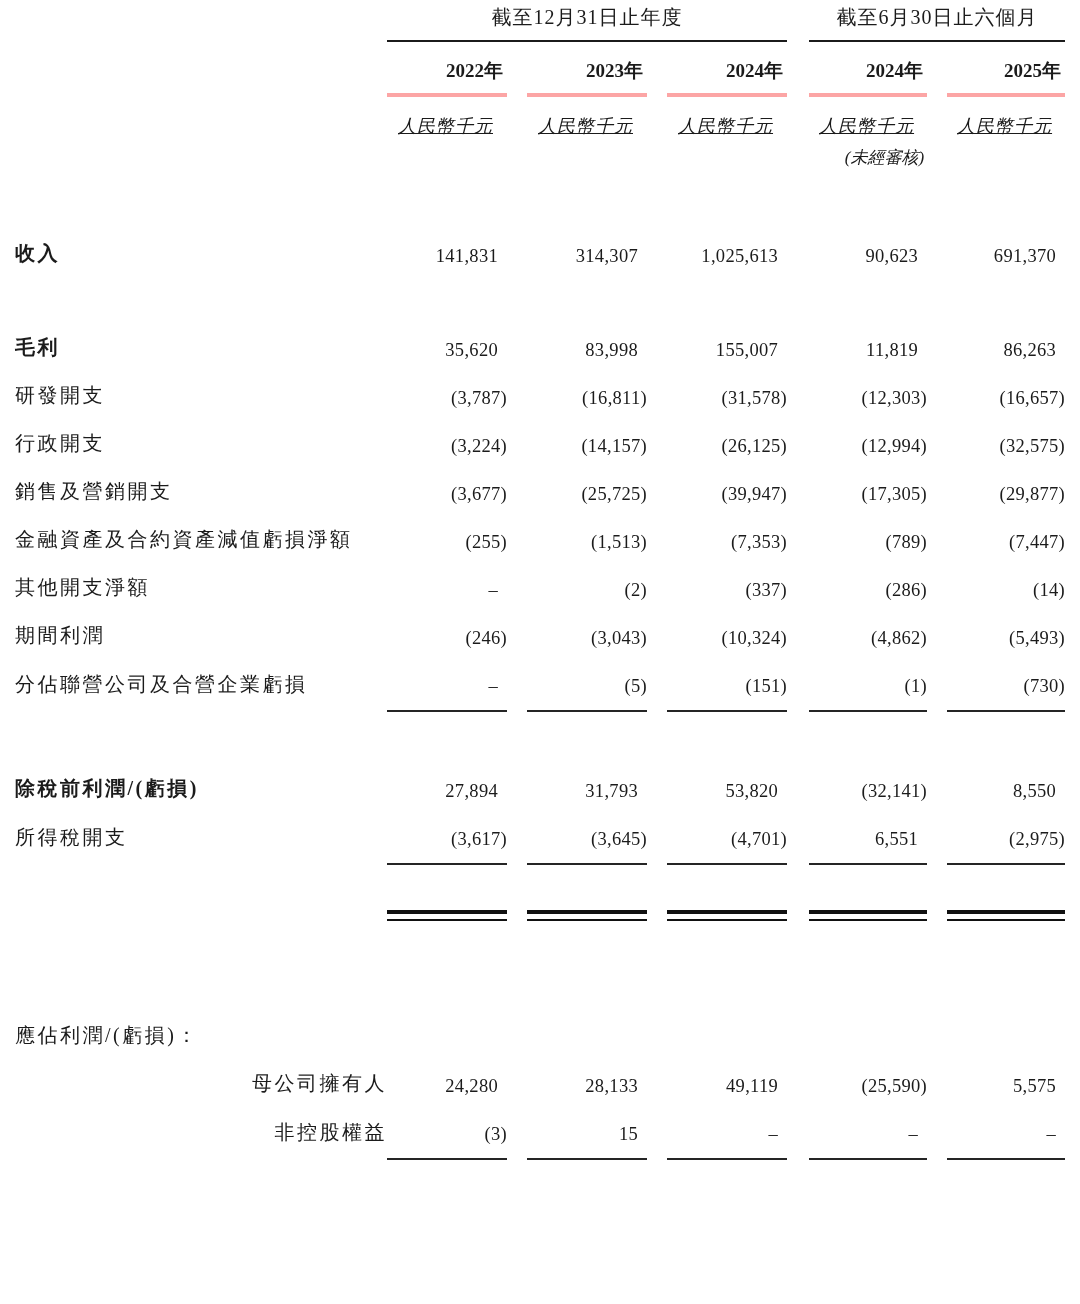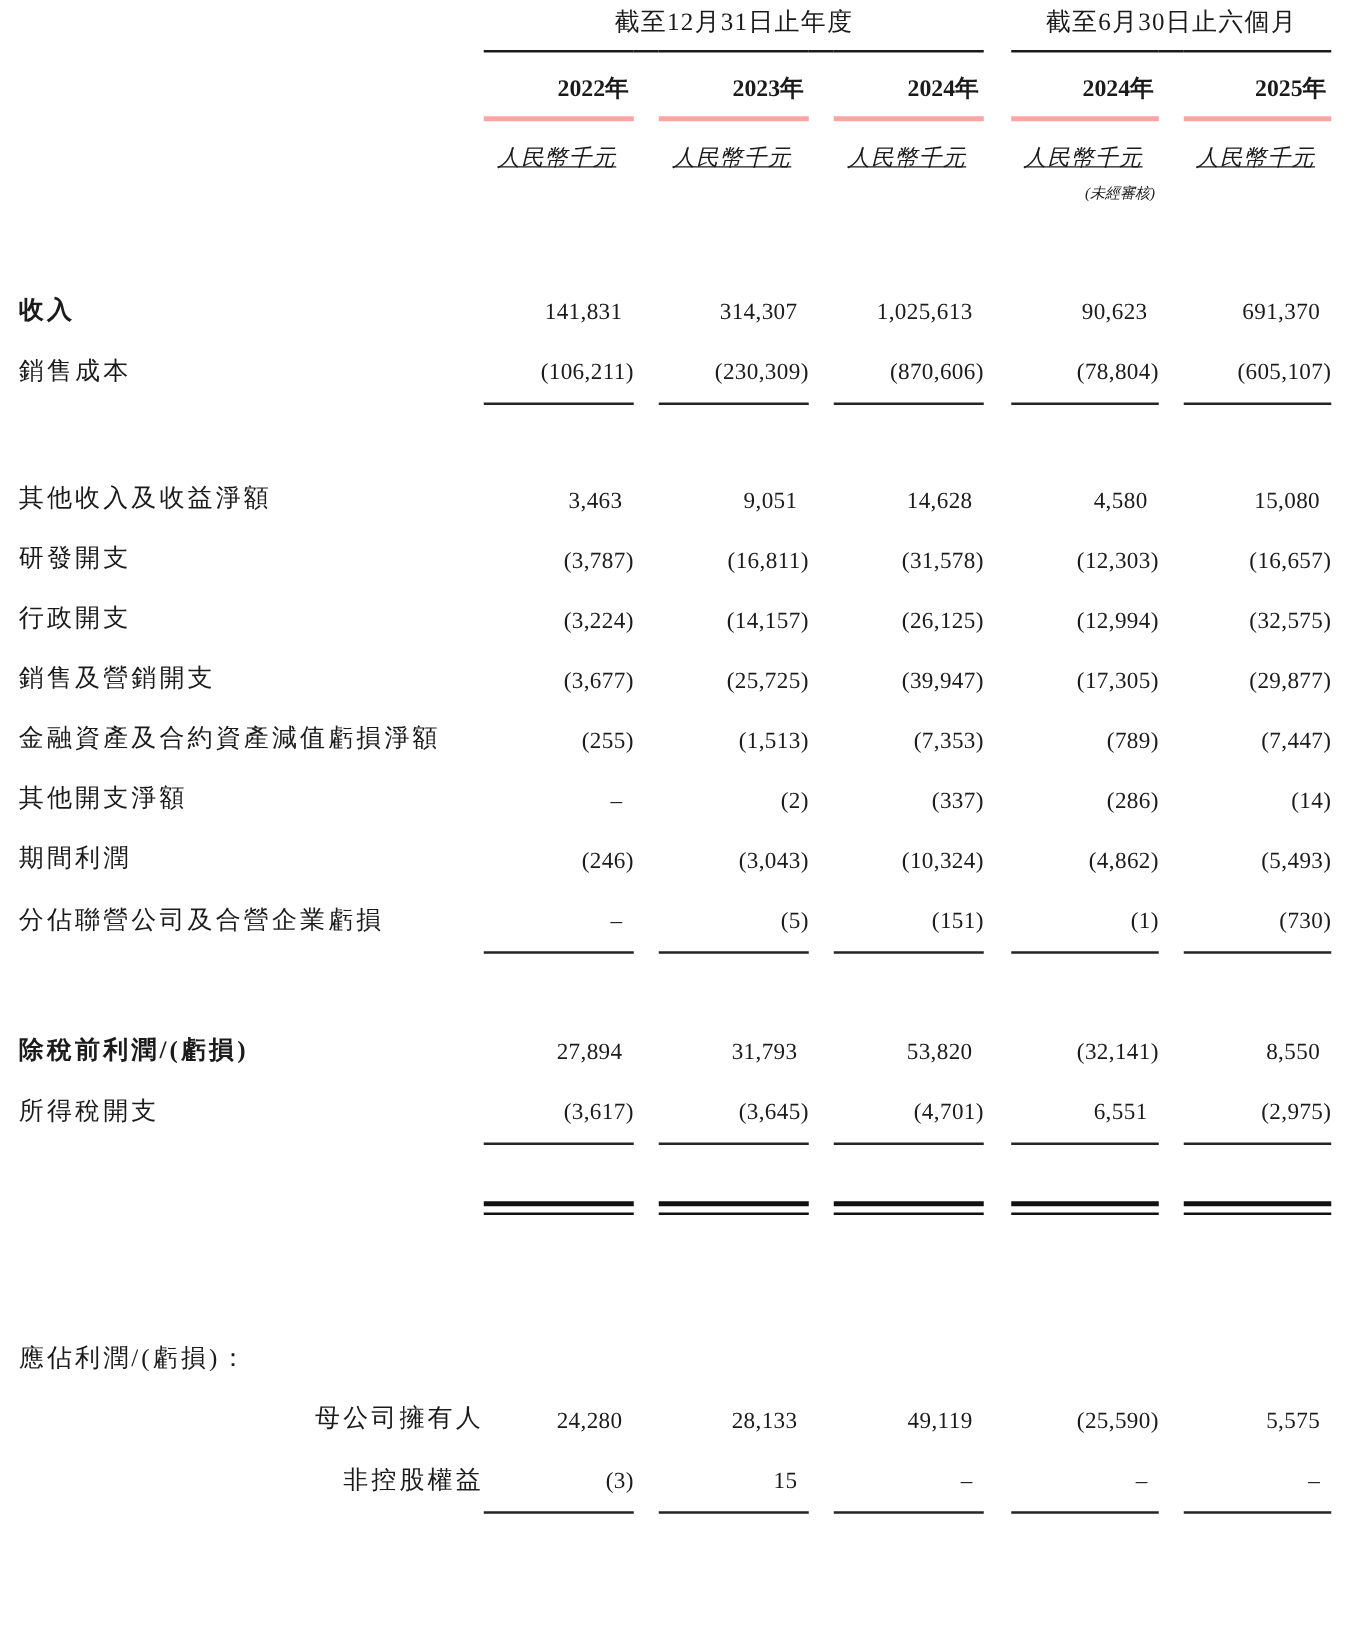--- a/index.html
+++ b/index.html
@@ -21,21 +21,21 @@
   tr.yhead td.yh{
     text-align:right;font-weight:bold;font-size:19px;
     border-bottom:4px solid #fca5a5;
     padding:16px 4px 9px 0;white-space:nowrap;
   }
   tr.units td.unit{
     text-align:center;font-style:italic;font-size:18px;letter-spacing:1px;
     padding:17px 3px 0 0;white-space:nowrap;text-decoration:underline;
   }
   tr.unaud td.unaudited{
-    text-align:right;font-style:italic;font-size:12px;
+    text-align:right;font-style:italic;font-size:17px;
     padding:8px 3px 0 0;white-space:nowrap;
   }
   
   tr.data td{height:42px;}
   td.lbl{font-size:20px;letter-spacing:2.5px;white-space:nowrap;padding-bottom:6px;}
   td.lbl.b{font-weight:bold;}
   td.lbl.ind{padding-left:30px;text-align:right;}
   td.val{
     text-align:right;font-size:18.5px;letter-spacing:.3px;
     white-space:nowrap;padding:0 9px 6px 0;
@@ -131,50 +131,38 @@
         <td></td>
     <td class="val"><span class="num">314,307</span></td>
         <td></td>
     <td class="val"><span class="num">1,025,613</span></td>
         <td></td>
     <td class="val"><span class="num">90,623</span></td>
         <td></td>
     <td class="val"><span class="num">691,370</span></td>
   </tr>
 
-  <tr class="data rule">
-    <td class="lbl">銷售成本</td>
-    <td class="val"><span class="num hang">(106,211)</span></td>
-        <td></td>
-    <td class="val"><span class="num hang">(230,309)</span></td>
-        <td></td>
-    <td class="val"><span class="num hang">(870,606)</span></td>
-        <td></td>
-    <td class="val"><span class="num hang">(78,804)</span></td>
-        <td></td>
-    <td class="val"><span class="num hang">(605,107)</span></td>
-  </tr>
 
   <tr class="sp-a">
         <td colspan="10"></td>
       </tr>
 
-
-  <tr class="data">
-    <td class="lbl">其他收入及收益淨額</td>
-    <td class="val"><span class="num">3,463</span></td>
-        <td></td>
-    <td class="val"><span class="num">9,051</span></td>
-        <td></td>
-    <td class="val"><span class="num">14,628</span></td>
-        <td></td>
-    <td class="val"><span class="num">4,580</span></td>
-        <td></td>
-    <td class="val"><span class="num">15,080</span></td>
-  </tr>
+  <tr class="data">
+    <td class="lbl b">毛利</td>
+    <td class="val"><span class="num">35,620</span></td>
+        <td></td>
+    <td class="val"><span class="num">83,998</span></td>
+        <td></td>
+    <td class="val"><span class="num">155,007</span></td>
+        <td></td>
+    <td class="val"><span class="num">11,819</span></td>
+        <td></td>
+    <td class="val"><span class="num">86,263</span></td>
+  </tr>
+
 
   <tr class="data">
     <td class="lbl">研發開支</td>
     <td class="val"><span class="num hang">(3,787)</span></td>
         <td></td>
     <td class="val"><span class="num hang">(16,811)</span></td>
         <td></td>
     <td class="val"><span class="num hang">(31,578)</span></td>
         <td></td>
     <td class="val"><span class="num hang">(12,303)</span></td>

